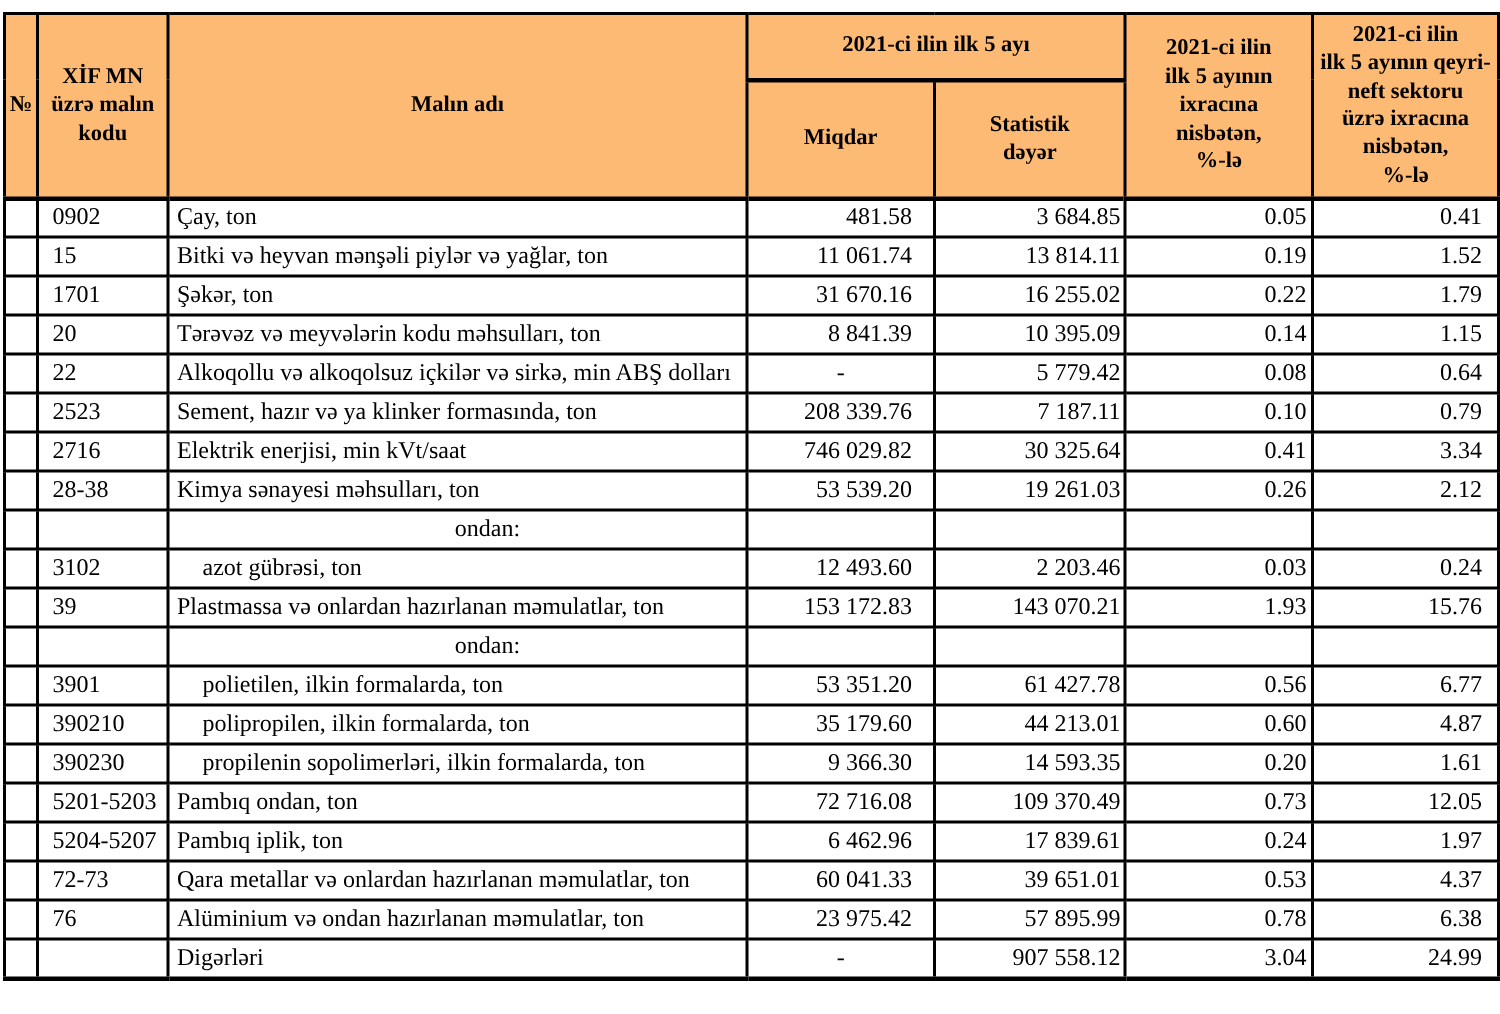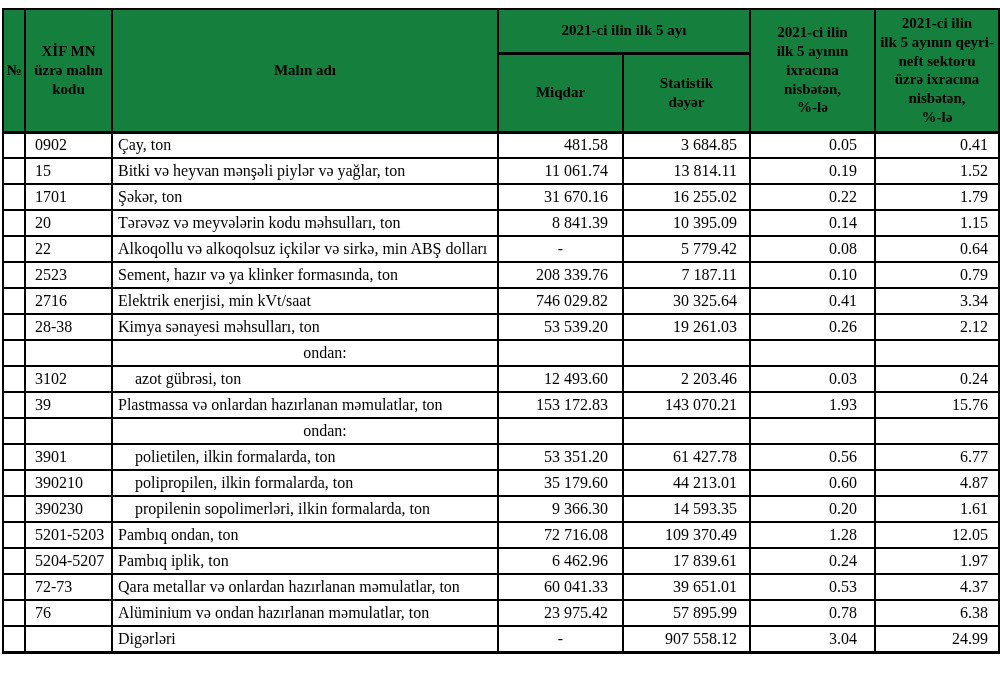--- a/index.html
+++ b/index.html
@@ -33,21 +33,21 @@
   
   col.c-no    { width: 22px; }
   col.c-code  { width: 87px; }
   col.c-name  { width: 386px; }
   col.c-qty   { width: 125px; }
   col.c-val   { width: 127px; }
   col.c-pct1  { width: 125px; }
   col.c-pct2  { width: 124px; }
 
   thead th {
-    background: #15803d;
+    background: #fdba74;
     font-weight: bold;
     font-size: 15px;
     line-height: 1.25;
     text-align: center;
     vertical-align: middle;
     padding: 2px 2px;
     white-space: pre-line;
   }
   thead tr.h-row1 { height: 44px; }
   thead tr.h-row2 { height: 79px; }
@@ -64,22 +64,22 @@
     padding: 1px 2px;
     white-space: nowrap;
     overflow: hidden;
   }
   tbody td.cell-code { text-align: left; padding-left: 9px; }
   tbody td.cell-name { text-align: left; padding-left: 5px; }
   tbody td.indent-1  { padding-left: 22px; }
   tbody td.indent-2  { padding-left: 42px; text-align: center; }
   tbody td.num  { text-align: right; }
   tbody td.col-qty  { padding-right: 14px; }
-  tbody td.col-val  { padding-right: 12px; }
-  tbody td.col-pct1 { padding-right: 17px; }
+  tbody td.col-val  { padding-right: 2px; }
+  tbody td.col-pct1 { padding-right: 3px; }
   tbody td.col-pct2 { padding-right: 10px; }
   tbody td.dash { text-align: center; padding-right: 2px; }
   tbody tr:last-child td { border-bottom-width: 3px; }
 </style>
 </head>
 <body>
 
 <div class="page">
   <table class="export-table">
     <colgroup>
@@ -252,21 +252,21 @@
           <td class="num col-val">14 593.35</td>
           <td class="num col-pct1">0.20</td>
           <td class="num col-pct2">1.61</td>
         </tr>
         <tr>
           <td class="cell-no"></td>
           <td class="cell-code">5201-5203</td>
           <td class="cell-name indent-0">Pambıq ondan, ton</td>
           <td class="num col-qty">72 716.08</td>
           <td class="num col-val">109 370.49</td>
-          <td class="num col-pct1">1.28</td>
+          <td class="num col-pct1">0.73</td>
           <td class="num col-pct2">12.05</td>
         </tr>
         <tr>
           <td class="cell-no"></td>
           <td class="cell-code">5204-5207</td>
           <td class="cell-name indent-0">Pambıq iplik, ton</td>
           <td class="num col-qty">6 462.96</td>
           <td class="num col-val">17 839.61</td>
           <td class="num col-pct1">0.24</td>
           <td class="num col-pct2">1.97</td>

